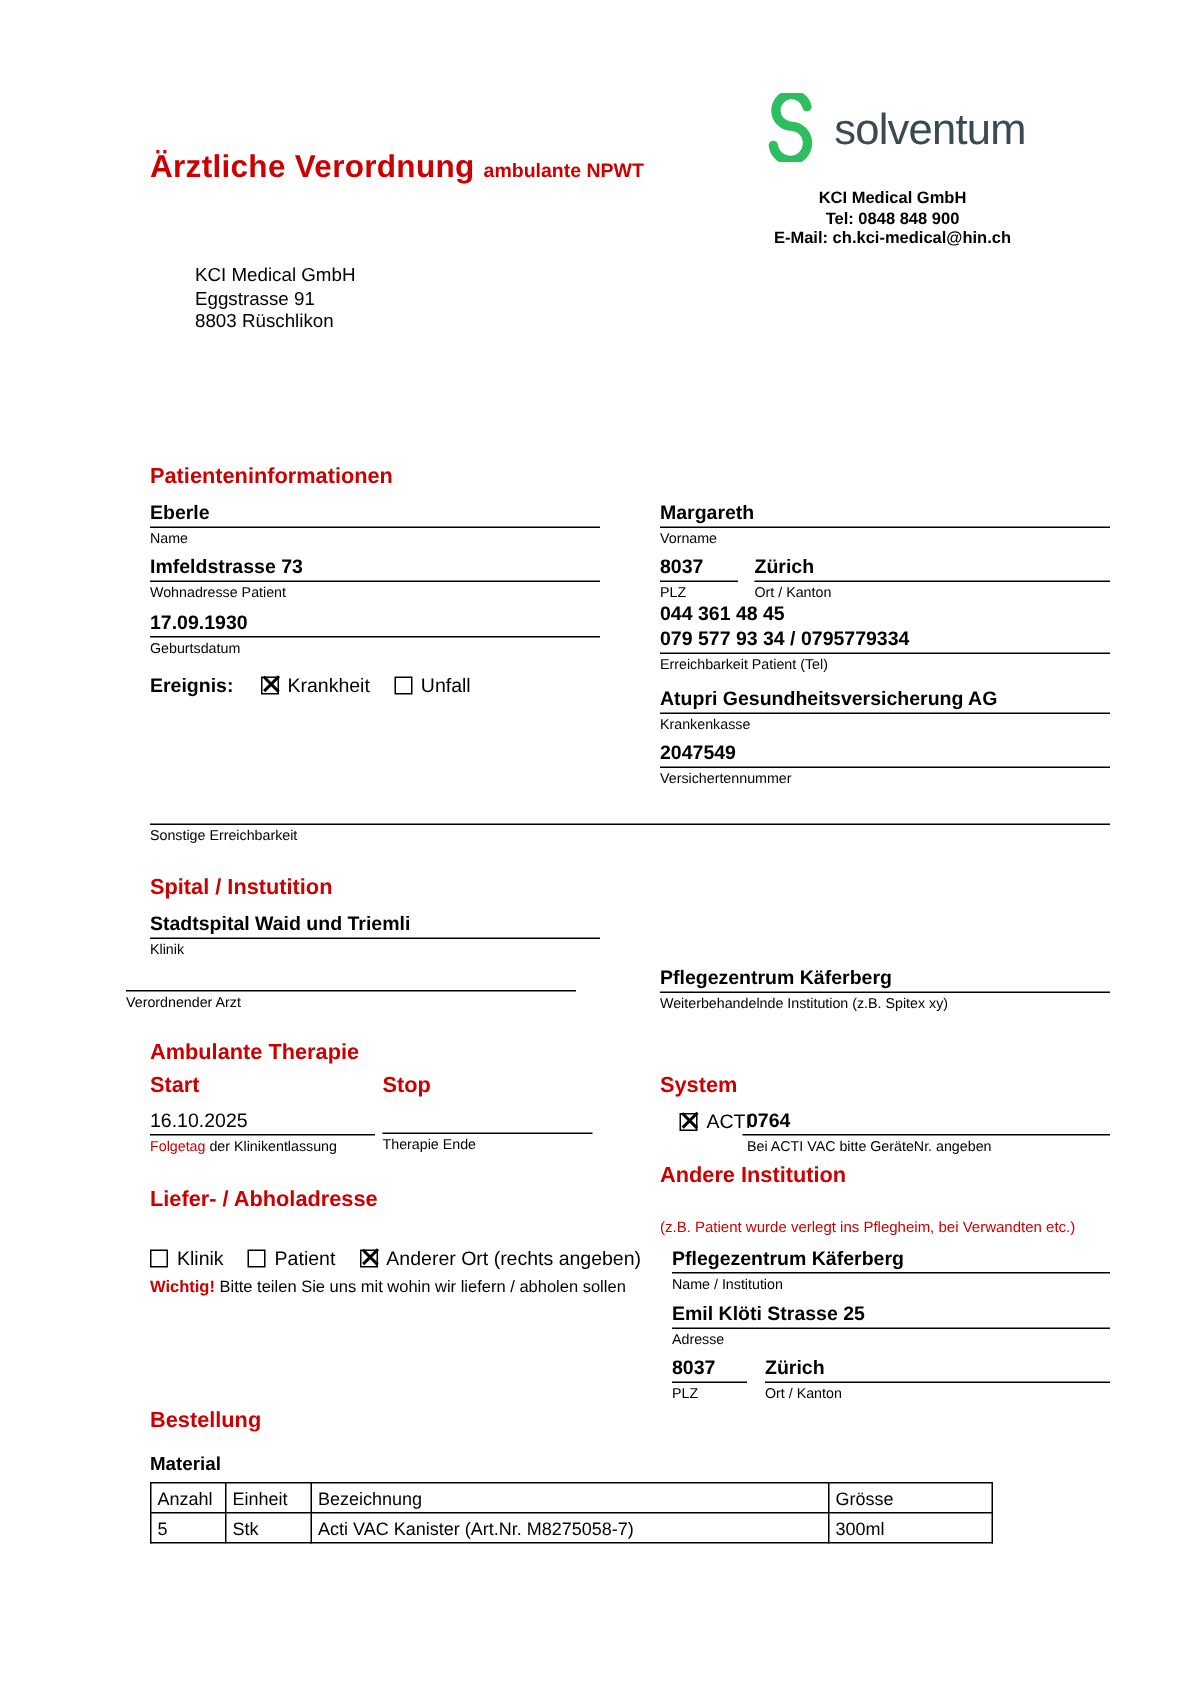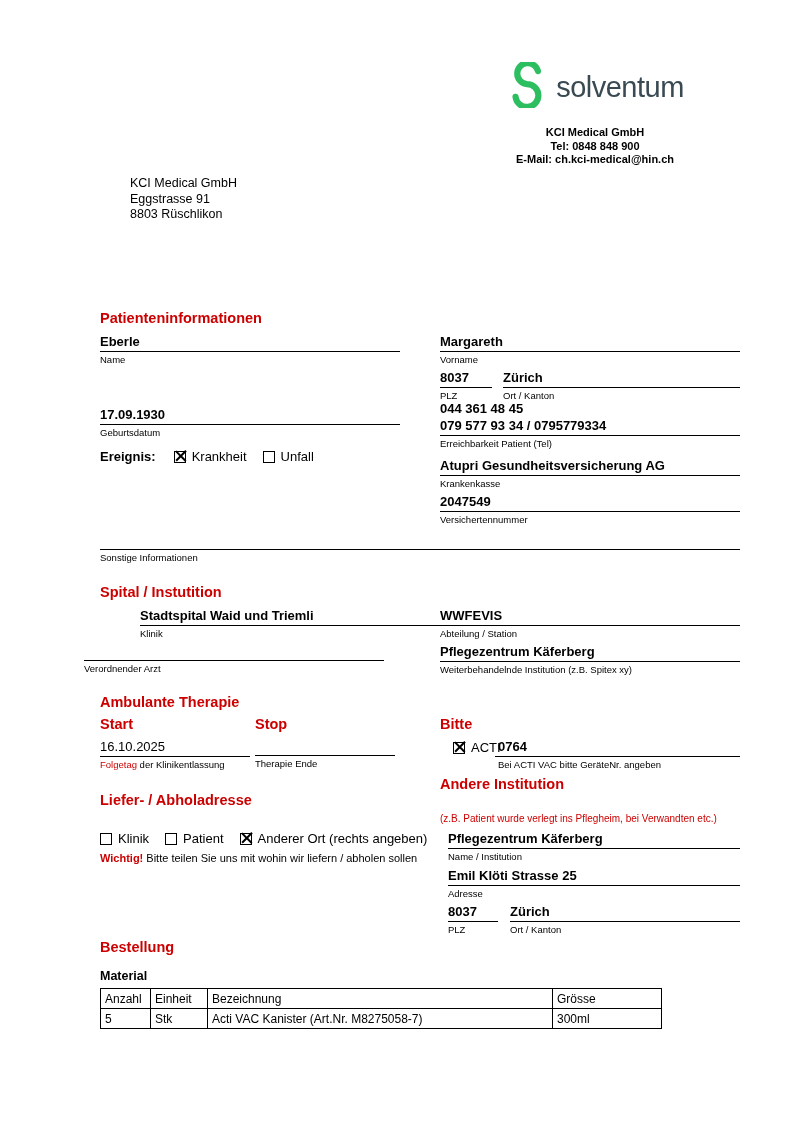--- a/index.html
+++ b/index.html
@@ -63,20 +63,23 @@
     border:1.4px solid #000;
     font-size:12px; font-weight:normal; text-align:left;
     padding:2px 4px; height:20px; overflow:hidden; white-space:nowrap;
   }
 </style>
 </head>
 <body>
 
 <div class="page">
 
+  <div class="abs" style="left:100px; top:100px;">
+    <span class="title-main">Ärztliche Verordnung</span><span class="title-sub">ambulante NPWT</span>
+  </div>
 
   <div class="abs logo-row" style="left:480px; top:62px; width:230px;">
     <span>
       <svg width="42" height="46" viewBox="0 0 44 48" aria-hidden="true">
         <path d="M 33.5 9.5 A 11 11 0 1 0 22 23 A 12 12 0 1 1 10 36.5" fill="none" stroke="#2dbe60" stroke-width="6.5" stroke-linecap="round"></path>
       </svg>
     </span>
     <span class="logo-word">solventum</span>
   </div>
 
@@ -91,20 +94,24 @@
     <div>Eggstrasse 91</div>
     <div>8803 Rüschlikon</div>
   </div>
 
   <div class="abs h-red" style="left:100px; top:310px;">Patienteninformationen</div>
 
   <div class="abs field" style="left:100px; top:334px; width:300px;">
     <div class="val">Eberle</div>
     <div class="lbl">Name</div>
   </div>
+  <div class="abs field" style="left:100px; top:370px; width:300px;">
+    <div class="val">Imfeldstrasse 73</div>
+    <div class="lbl">Wohnadresse Patient</div>
+  </div>
   <div class="abs field" style="left:100px; top:407px; width:300px;">
     <div class="val">17.09.1930</div>
     <div class="lbl">Geburtsdatum</div>
   </div>
 
   <div class="abs cbrow" style="left:100px; top:449px;">
     <span class="bold" style="margin-right:12px;">Ereignis:</span>
     <span class="cb checked"></span>
     <span class="cb-label">Krankheit</span>
     <span class="cb"></span>
@@ -133,46 +140,42 @@
     <div class="val">Atupri Gesundheitsversicherung AG</div>
     <div class="lbl">Krankenkasse</div>
   </div>
   <div class="abs field" style="left:440px; top:494px; width:300px;">
     <div class="val">2047549</div>
     <div class="lbl">Versichertennummer</div>
   </div>
 
   <div class="abs field" style="left:100px; top:533px; width:640px;">
     <div class="val"></div>
-    <div class="lbl">Sonstige Informationen</div>
+    <div class="lbl">Sonstige Erreichbarkeit</div>
   </div>
 
   <div class="abs h-red" style="left:100px; top:584px;">Spital / Instutition</div>
 
-  <div class="abs field" style="left:100px; top:608px; width:300px;margin-left:40px;">
+  <div class="abs field" style="left:100px; top:608px; width:300px;">
     <div class="val">Stadtspital Waid und Triemli</div>
     <div class="lbl">Klinik</div>
   </div>
   <div class="abs field" style="left:84px; top:644px; width:300px;">
     <div class="val"></div>
     <div class="lbl">Verordnender Arzt</div>
   </div>
-  <div class="abs field" style="left:440px; top:608px; width:300px;">
-    <div class="val">WWFEVIS</div>
-    <div class="lbl">Abteilung / Station</div>
-  </div>
   <div class="abs field" style="left:440px; top:644px; width:300px;">
     <div class="val">Pflegezentrum Käferberg</div>
     <div class="lbl">Weiterbehandelnde Institution (z.B. Spitex xy)</div>
   </div>
 
   <div class="abs h-red" style="left:100px; top:694px;">Ambulante Therapie</div>
   <div class="abs h-red" style="left:100px; top:716px;">Start</div>
   <div class="abs h-red" style="left:255px; top:716px;">Stop</div>
-  <div class="abs h-red" style="left:440px; top:716px;">Bitte</div>
+  <div class="abs h-red" style="left:440px; top:716px;">System</div>
 
   <div class="abs field" style="left:100px; top:739px; width:150px;">
     <div class="val plain">16.10.2025</div>
     <div class="lbl">
       <span class="lbl-red">Folgetag</span><span> der Klinikentlassung</span>
     </div>
   </div>
   <div class="abs field" style="left:255px; top:739px; width:140px;">
     <div class="val"></div>
     <div class="lbl">Therapie Ende</div>

